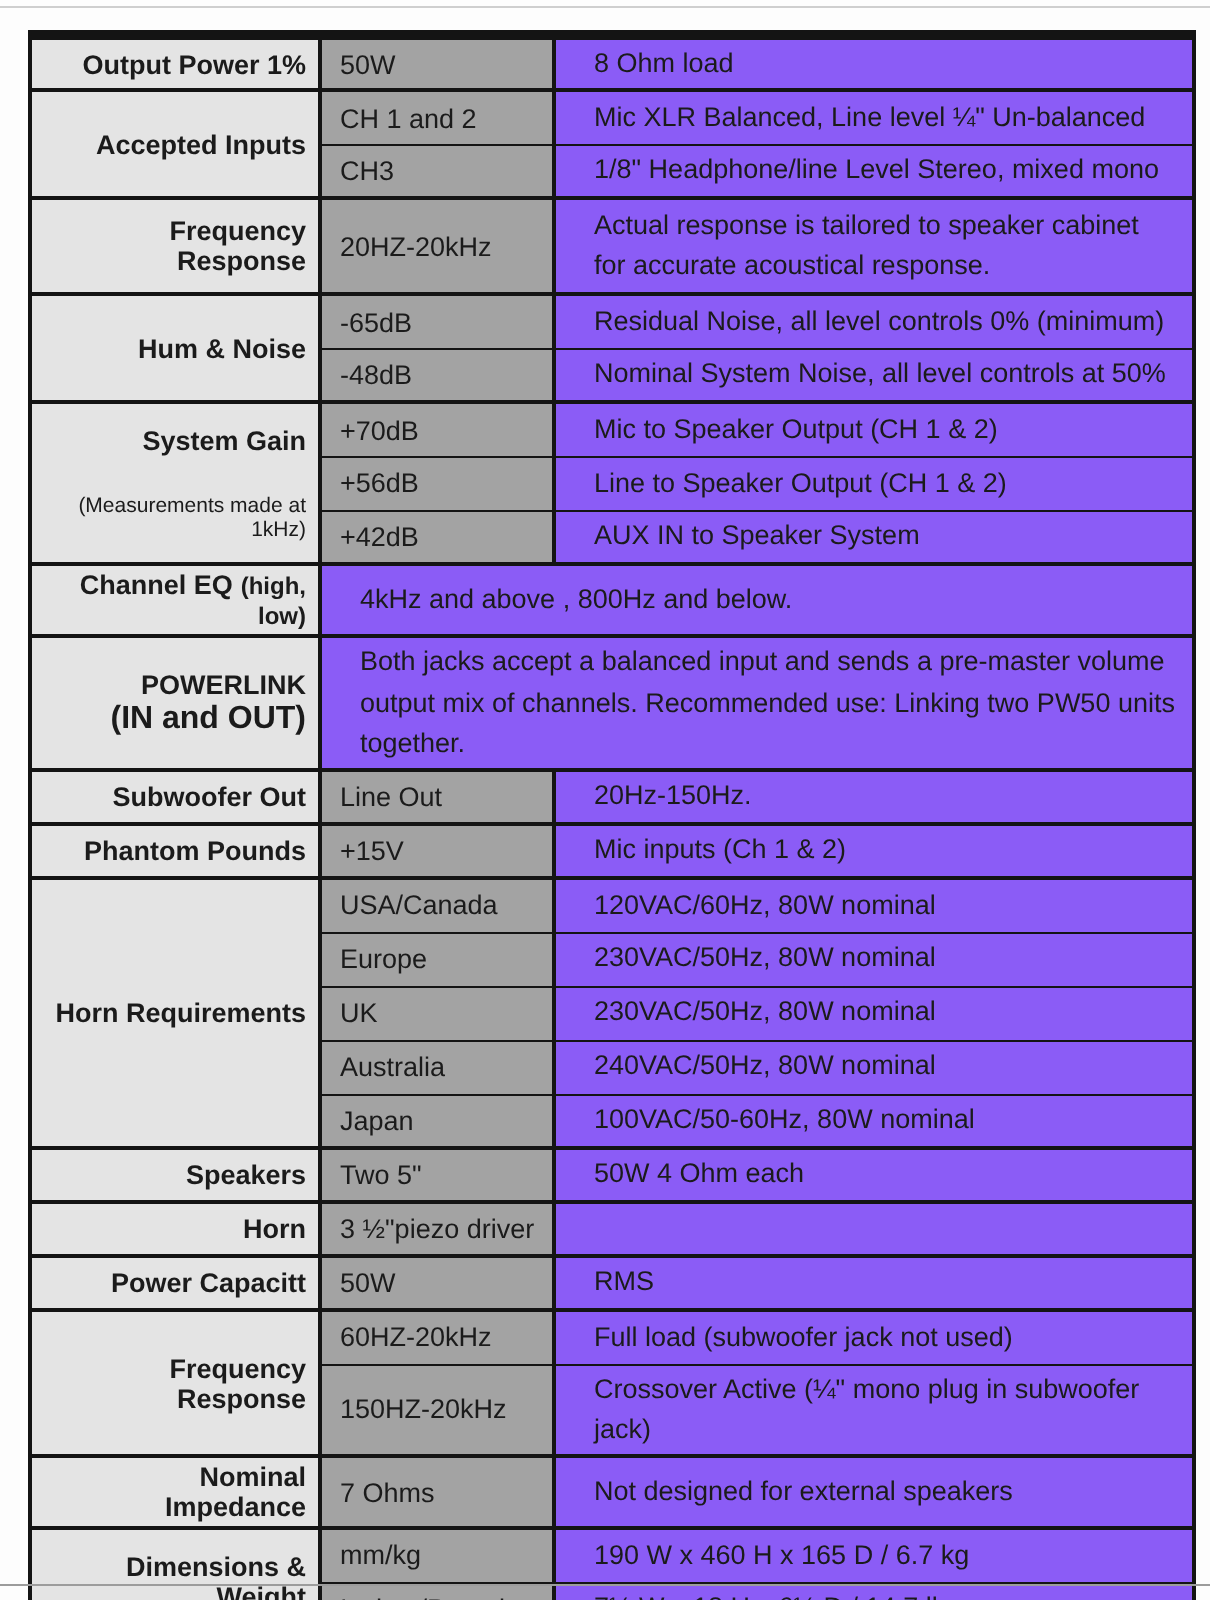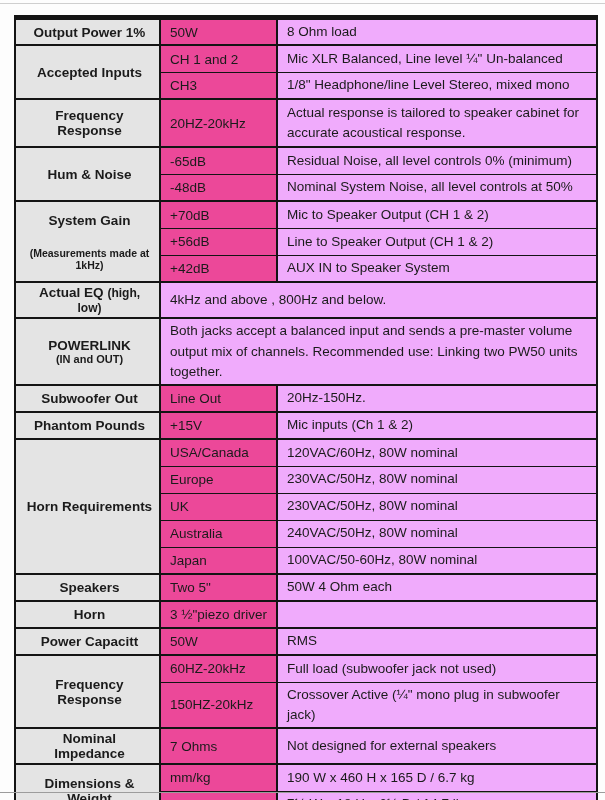--- a/index.html
+++ b/index.html
@@ -31,36 +31,36 @@
     border-left-width:2px;
     border-right-width:2px;
     vertical-align:middle;
   }
   table.spec tr.group-start > th,
   table.spec tr.group-start > td{
     border-top:2px solid #141414;
   }
   th.label-cell{
     background:#e4e4e4;
-    text-align:center;
+    text-align:right;
     padding:2px 6px 2px 10px;
   }
   .label-main{font-weight:bold;font-size:13.5px;display:inline;}
   .label-suffix{font-weight:bold;font-size:12px;margin-left:4px;display:inline;}
-  .label-line2{font-weight:bold;font-size:11px;line-height:1.2;}
-  .sublabel{font-weight:bold;font-size:10.5px;margin-top:19px;}
+  .label-line2{font-weight:bold;font-size:16px;line-height:1.2;}
+  .sublabel{font-weight:normal;font-size:10.5px;margin-top:19px;}
   td.value-cell{
     padding:2px 4px 2px 9px;
     font-weight:normal;
-    background:#ec4899;
+    background:#a3a3a3;
   }
   td.desc-cell{
-    padding:2px 8px 2px 9px;
+    padding:2px 8px 2px 19px;
     line-height:1.5;
-    background:#f0abfc;
+    background:#8b5cf6;
   }
 </style>
 </head>
 <body>
 
 <div class="page">
   <div class="rule-top"></div>
 
   <table class="spec">
     <colgroup>
@@ -104,21 +104,21 @@
         </tr>
         <tr class="">
           <td class="value-cell">+56dB</td>
           <td class="desc-cell">Line to Speaker Output (CH 1 &amp; 2)</td>
         </tr>
         <tr class="">
           <td class="value-cell">+42dB</td>
           <td class="desc-cell">AUX IN to Speaker System</td>
         </tr>
         <tr class="group-start">
-          <th rowspan="1" class="label-cell"><span class="label-main">Actual EQ</span><span class="label-suffix">(high, low)</span></th>
+          <th rowspan="1" class="label-cell"><span class="label-main">Channel EQ</span><span class="label-suffix">(high, low)</span></th>
           <td colspan="2" class="desc-cell">4kHz and above , 800Hz and below.</td>
         </tr>
         <tr class="group-start tall">
           <th rowspan="1" class="label-cell"><span class="label-main">POWERLINK</span><div class="label-line2">(IN and OUT)</div></th>
           <td colspan="2" class="desc-cell">Both jacks accept a balanced input and sends a pre-master volume output mix of channels. Recommended use: Linking two PW50 units together.</td>
         </tr>
         <tr class="group-start">
           <th rowspan="1" class="label-cell"><span class="label-main">Subwoofer Out</span></th>
           <td class="value-cell">Line Out</td>
           <td class="desc-cell">20Hz-150Hz.</td>

